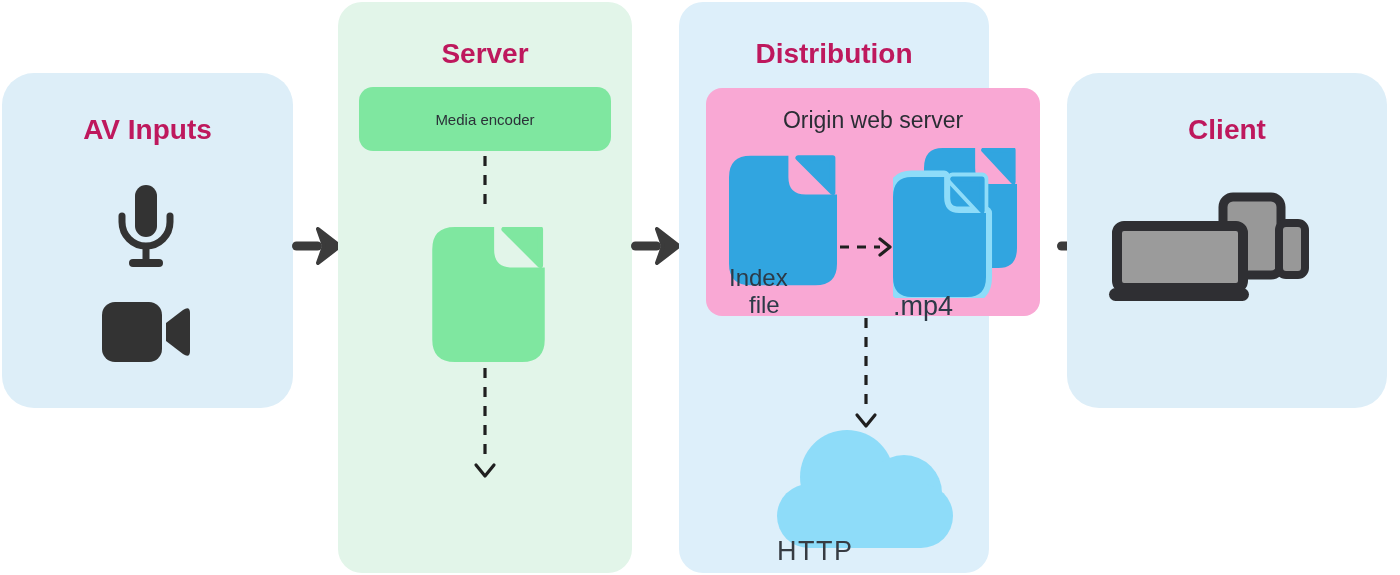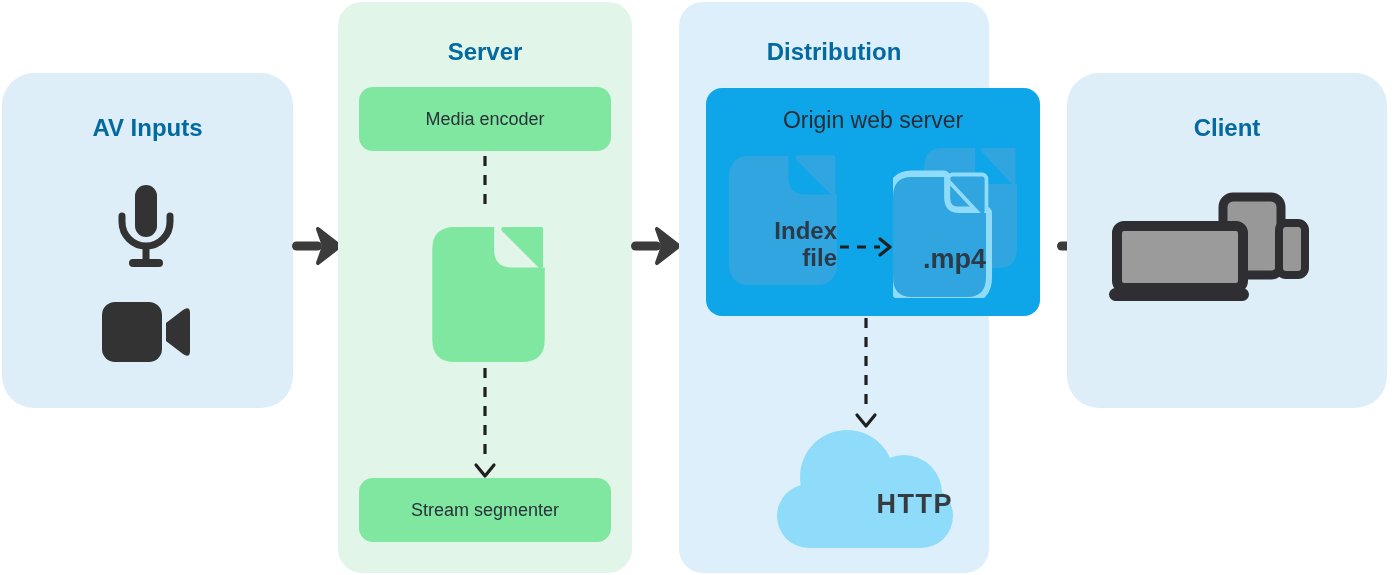--- a/index.html
+++ b/index.html
@@ -3,28 +3,28 @@
 <meta charset="utf-8">
 <style>
   html,body{margin:0;padding:0;background:#ffffff;}
   .stage{position:relative;width:1400px;height:575px;background:#ffffff;
          font-family:"Liberation Sans",sans-serif;overflow:hidden;}
   .panel{position:absolute;box-sizing:border-box;}
   .panel-blue{background:#ddeef8;border-radius:32px;}
   .panel-green{background:#e2f5e9;border-radius:24px;}
   .panel-blue-tall{background:#ddeffa;border-radius:24px;}
   .panel-title{position:absolute;left:0;width:100%;text-align:center;
-               font-size:24px;font-weight:700;color:#0369a1;}
+               font-size:28px;font-weight:700;color:#be185d;}
   .pill{position:absolute;background:#7fe7a0;border-radius:14px;
         display:flex;align-items:center;justify-content:center;
-        font-size:18px;color:#2b3138;}
-  .origin-box{position:absolute;background:#0ea5e9;border-radius:16px;}
+        font-size:15px;color:#2b3138;}
+  .origin-box{position:absolute;background:#f9a8d4;border-radius:16px;}
   .origin-title{position:absolute;left:0;width:100%;text-align:center;
                 font-size:23px;color:#2a2d34;}
-  .doc-label{position:absolute;text-align:right;font-weight:700;color:#2c3a47;}
+  .doc-label{position:absolute;text-align:left;font-weight:400;color:#2c3a47;margin-top:47px;}
   .abs{position:absolute;}
   svg{display:block;}
 </style>
 </head>
 <body>
 
 <div class="stage">
 
   <div class="panel panel-blue" style="left:2px;top:73px;width:291px;height:335px;">
     <div class="panel-title" style="top:41px;">AV Inputs</div>
@@ -71,21 +71,20 @@
       </svg>
     </span>
 
     <span class="abs" style="left:133px;top:366px;">
       <svg width="28" height="112" viewBox="0 0 28 112">
         <line x1="14" y1="0" x2="14" y2="94" stroke="#1f1f1f" stroke-width="3.2" stroke-dasharray="10 9"></line>
         <path d="M5 97 L14 108 L23 97" fill="none" stroke="#1f1f1f" stroke-width="3.2" stroke-linecap="round" stroke-linejoin="round"></path>
       </svg>
     </span>
 
-    <div class="pill" style="left:21px;top:476px;width:252px;height:64px;">Stream segmenter</div>
   </div>
 
   <span class="abs" style="left:630px;top:225px;">
     <svg width="52" height="42" viewBox="0 0 52 42">
       <rect x="1" y="16.5" width="30" height="9" rx="4.5" fill="#3b3b3b"></rect>
       <path d="M27 4 L49 21 L27 38 L33 21 Z" fill="#3b3b3b" stroke="#3b3b3b" stroke-width="4" stroke-linejoin="round"></path>
     </svg>
   </span>
 
   <div class="panel panel-blue-tall" style="left:679px;top:2px;width:310px;height:571px;">

